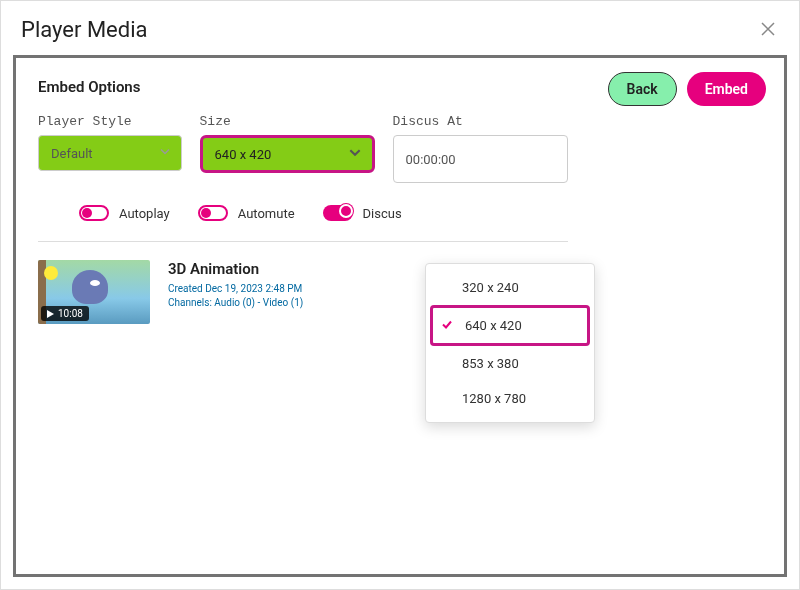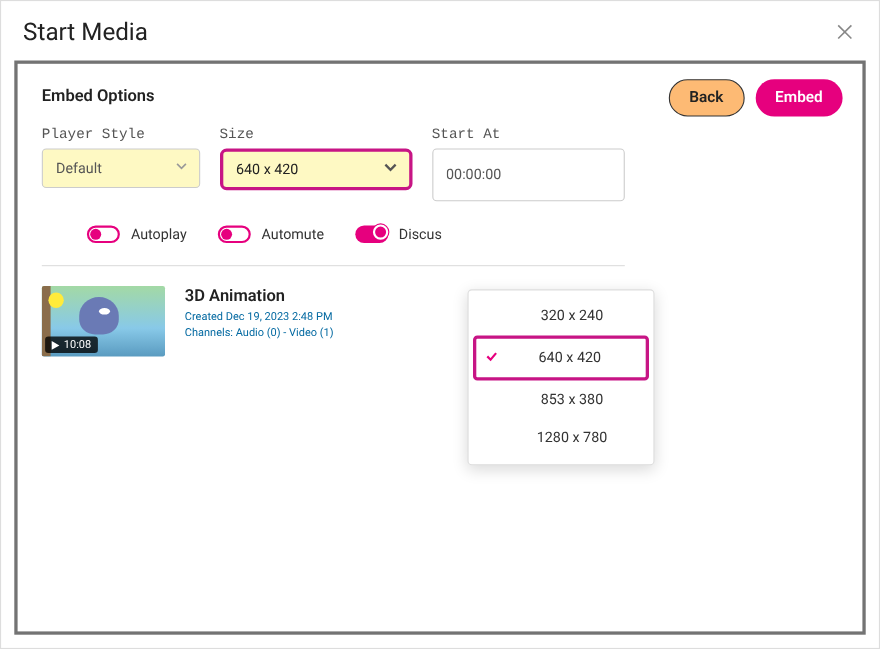--- a/index.html
+++ b/index.html
@@ -9,21 +9,21 @@
     .header h1 { font-size: 22px; font-weight: 400; color: #222; }
     .close-x { font-size: 20px; color: #888; cursor: pointer; padding: 4px; line-height: 1; }
     .inner { flex: 1; margin: 0 12px 12px; border: 3px solid #737373; display: flex; }
     .content { flex: 1; padding: 20px 22px; position: relative; }
     .section-title { font-size: 15px; font-weight: 600; color: #222; margin-bottom: 18px; }
     .row { display: flex; gap: 18px; margin-bottom: 22px; }
     .col-player { flex: 1 1 350px; }
     .col-size { flex: 0 0 175px; }
     .col-start { flex: 0 0 175px; }
     .field-label { font-size: 13px; color: #555; margin-bottom: 6px; display: block; font-family: Liberation Mono, monospace; }
-    .select { width: 100%; height: 36px; border: 1px solid #ccc; border-radius: 4px; background: #fef9c3; padding: 0 14px 0 12px; font-size: 13px; color: #555; display: flex; align-items: center; position: relative; cursor: pointer; }
+    .select { width: 100%; height: 36px; border: 1px solid #ccc; border-radius: 4px; background: #84cc16; padding: 0 14px 0 12px; font-size: 13px; color: #555; display: flex; align-items: center; position: relative; cursor: pointer; }
     .select .chev { position: absolute; right: 10px; top: 50%; transform: translateY(-50%); color: #888; pointer-events: none; }
     .select.hi { border: 3px solid #c71585; border-radius: 6px; color: #222; height: 38px; }
     .input { width: 100%; height: 48px; border: 1px solid #ccc; border-radius: 4px; padding: 0 12px; font-size: 13px; color: #555; }
     .toggles { display: flex; gap: 28px; align-items: center; margin-bottom: 20px; margin-left: 41px; }
     .tog { display: flex; align-items: center; gap: 10px; }
     .switch { width: 30px; height: 16px; border-radius: 10px; position: relative; }
     .switch.off { border: 2px solid #e6007e; background: #fff; }
     .switch.off .knob { width: 10px; height: 10px; border-radius: 50%; background: #e6007e; position: absolute; left: 1px; top: 1px; }
     .switch.on { background: #e6007e; }
     .switch.on .knob { width: 14px; height: 14px; border-radius: 50%; background: #e6007e; border: 2px solid #fff; box-shadow: 0 0 0 1px #e6007e; position: absolute; right: 0px; top: -1px; }
@@ -33,36 +33,36 @@
     .thumb { width: 112px; height: 64px; background: linear-gradient(to bottom, #a3d9a5 0%, #88c9e8 60%, #5a9bc0 100%); border-radius: 2px; position: relative; overflow: hidden; }
     .thumb .sun { width: 14px; height: 14px; border-radius: 50%; background: #ffeb3b; position: absolute; top: 6px; left: 6px; }
     .thumb .bird { width: 36px; height: 34px; background: #6a7ab5; border-radius: 50% 50% 40% 40%; position: absolute; top: 10px; left: 34px; }
     .thumb .bird:after { content:""; position:absolute; width:10px; height:6px; background:#fff; border-radius:50%; top:10px; left:18px; }
     .thumb .tree { width: 8px; height: 64px; background: #8a6d4b; position: absolute; left: 0; top: 0; }
     .badge { position: absolute; left: 3px; bottom: 3px; background: rgba(0,0,0,0.78); color: #fff; font-size: 10px; padding: 2px 6px 2px 4px; border-radius: 3px; display: flex; align-items: center; gap: 3px; }
     .badge svg { width: 10px; height: 10px; }
     .meta h3 { font-size: 15px; font-weight: 600; color: #222; margin-bottom: 4px; }
     .meta p { font-size: 10px; color: #0369a1; line-height: 1.4; }
     
-    .menu { position: absolute; width: 170px; background: #fff; border: 1px solid #ddd; border-radius: 4px; box-shadow: 0 4px 14px rgba(0,0,0,0.15); padding: 6px 0; z-index: 10; text-align: center; }
+    .menu { position: absolute; width: 170px; background: #fff; border: 1px solid #ddd; border-radius: 4px; box-shadow: 0 4px 14px rgba(0,0,0,0.15); padding: 6px 0; z-index: 10; }
     .menu-item { padding: 10px 16px 10px 36px; font-size: 13px; color: #333; cursor: pointer; position: relative; }
     .menu-item.selected { border: 3px solid #c71585; border-radius: 4px; margin: 0 4px; padding-left: 32px; }
     .menu-item .check { position: absolute; left: 12px; top: 50%; transform: translateY(-50%); color: #e6007e; }
     .menu-item.selected .check { left: 8px; }
     .footer { display: flex; justify-content: flex-end; gap: 10px; padding: 14px 18px; border-top: 0px solid #eee; }
     .btn { height: 34px; padding: 0 18px; border-radius: 18px; font-size: 14px; font-weight: 600; cursor: pointer; border: none; }
-    .btn-back { background: #fdba74; border: 1.5px solid #333; color: #222; }
+    .btn-back { background: #86efac; border: 1.5px solid #333; color: #222; }
     .btn-embed { background: #e6007e; color: #fff; }
   </style>
 </head>
 <body>
 
 <div class="modal">
   <div class="header">
-    <h1>Start Media</h1>
+    <h1>Player Media</h1>
     <div class="close-x">
       <svg width="14" height="14" viewBox="0 0 14 14">
           <path d="M1 1 L13 13 M13 1 L1 13" stroke="#888" stroke-width="1.5" fill="none"></path>
         </svg>
     </div>
   </div>
 
   <div class="inner">
     <div class="content">
       <div class="section-title">Embed Options</div>
@@ -84,21 +84,21 @@
           <div class="select hi">
             <span>640 x 420</span>
             <span class="chev">
               <svg width="14" height="14" viewBox="0 0 12 12">
                   <path d="M2 4 L6 8 L10 4" stroke="#555" stroke-width="1.8" fill="none"></path>
                 </svg>
             </span>
           </div>
         </div>
         <div class="col-start">
-          <span class="field-label">Start At</span>
+          <span class="field-label">Discus At</span>
           <input class="input" value="00:00:00" style="">
         </div>
       </div>
 
       <div class="toggles">
         <div class="tog">
           <div class="switch off">
               <div class="knob"></div>
             </div>
           <span class="tog-label">Autoplay</span>

